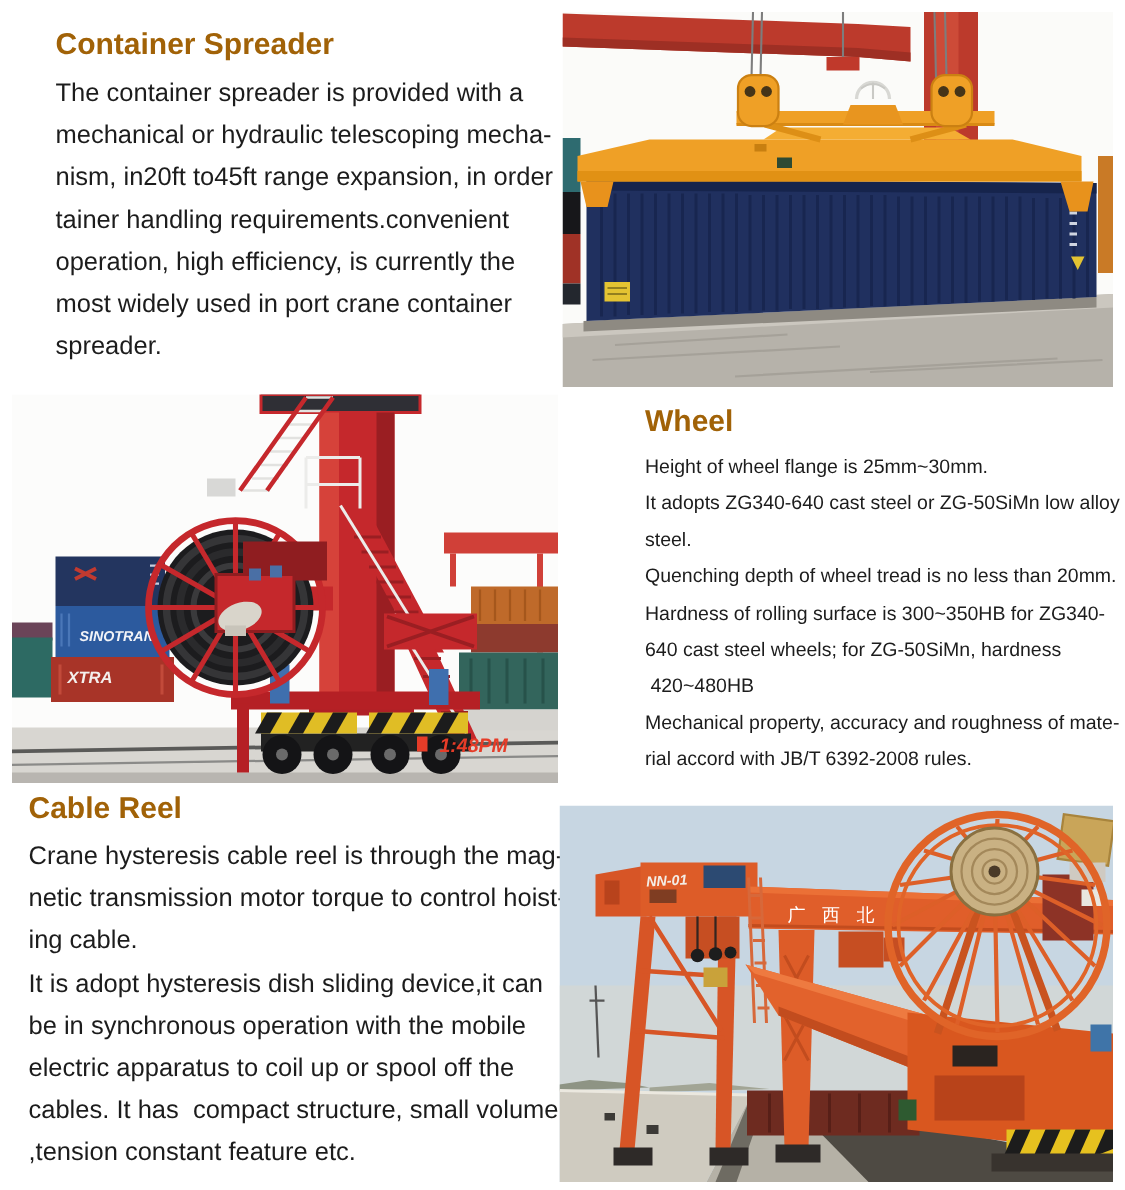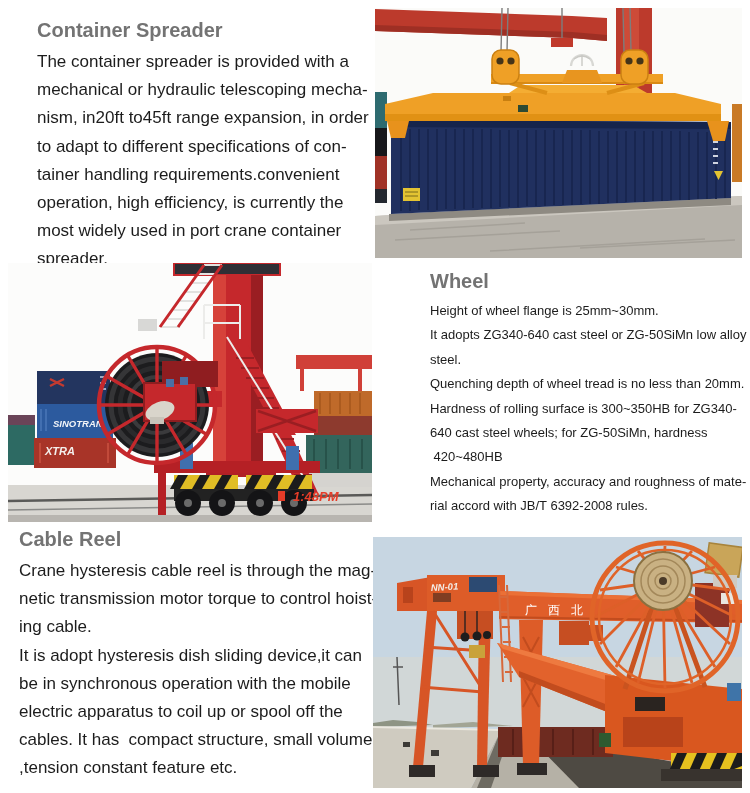--- a/index.html
+++ b/index.html
@@ -1,19 +1,19 @@
 <!DOCTYPE html>
 <html><head>
 <meta charset="utf-8">
 <style>
   html,body{margin:0;padding:0;background:#fff;}
   .page{position:relative;width:750px;height:793px;background:#ffffff;overflow:hidden;
         font-family:"Liberation Sans", sans-serif;color:#1c1c1c;}
   .txt{position:absolute;}
-  .txt h2{font-size:20px;line-height:26px;font-weight:700;color:#737373;margin:0 0 5px 0;}
+  .txt h2{font-size:20px;line-height:26px;font-weight:700;color:#a16207;margin:0 0 5px 0;}
   .body .ln{white-space:pre;}
   .b-lg .ln{font-size:17px;line-height:28.2px;}
   .b-sm .ln{font-size:13px;line-height:24.4px;}
   .s1{left:37px;top:17px;width:335px;}
   .s2{left:386px;top:268px;width:356px;margin-left:44px;}
   .s3{left:19px;top:526px;width:352px;}
   .photo{position:absolute;margin:0;padding:0;}
   .p1{left:375px;top:8px;width:367px;height:250px;}
   .p2{left:8px;top:263px;width:364px;height:259px;}
   .p3{left:373px;top:537px;width:369px;height:251px;}
@@ -23,21 +23,20 @@
 <body>
 
 <div class="page">
 
   <section class="txt s1">
     <h2>Container Spreader</h2>
     <div class="body b-lg">
       <div class="ln">The container spreader is provided with a</div>
       <div class="ln">mechanical or hydraulic telescoping mecha-</div>
       <div class="ln">nism, in20ft to45ft range expansion, in order</div>
-      <div class="ln">to adapt to different specifications of con-</div>
       <div class="ln">tainer handling requirements.convenient</div>
       <div class="ln">operation, high efficiency, is currently the</div>
       <div class="ln">most widely used in port crane container</div>
       <div class="ln">spreader.</div>
     </div>
   </section>
 
   <figure class="photo p1">
     <svg viewBox="0 0 367 250" preserveAspectRatio="none">
       <rect x="0" y="0" width="367" height="250" fill="#fbfbf9"></rect>

